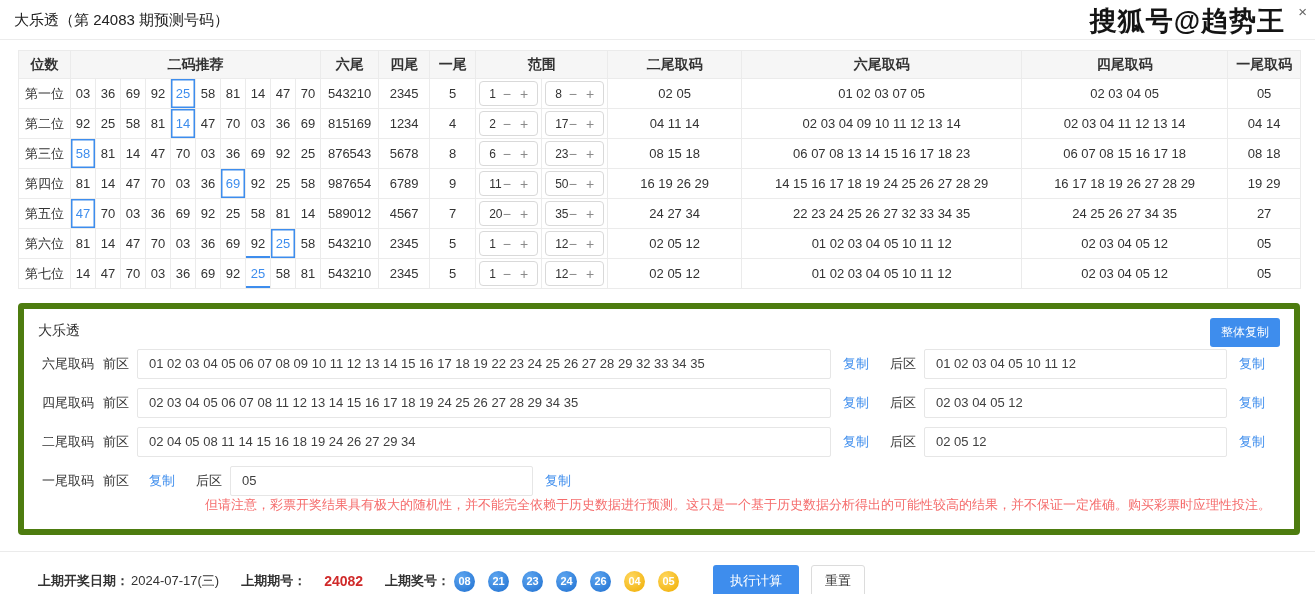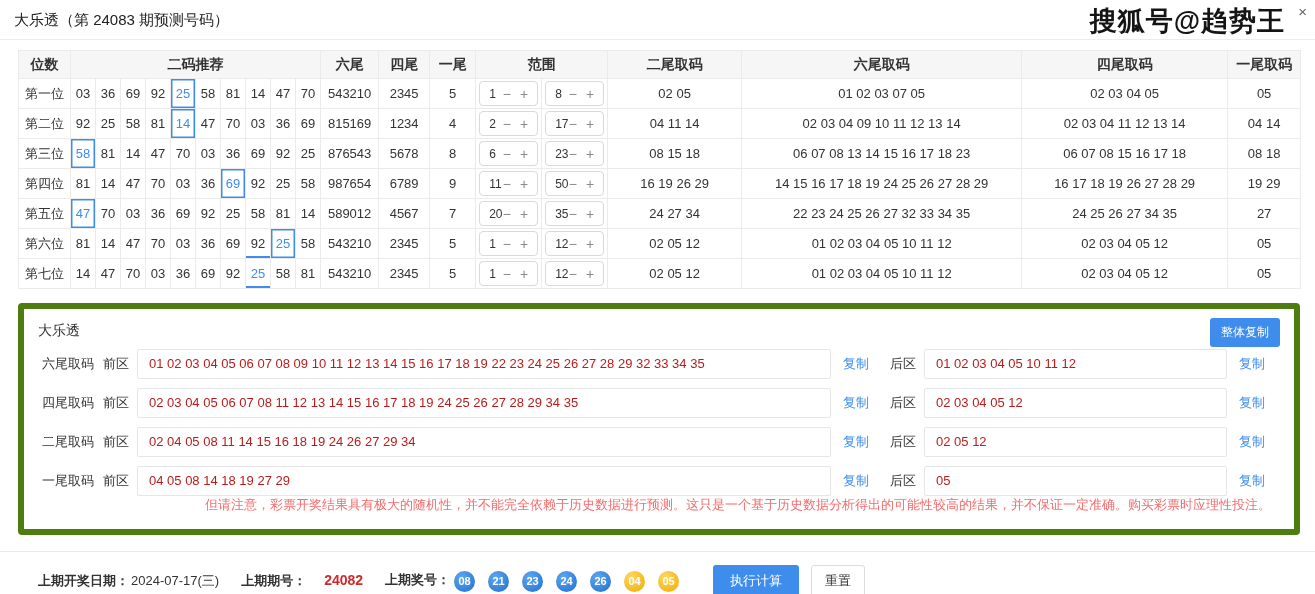--- a/index.html
+++ b/index.html
@@ -33,33 +33,33 @@
   
   .panel { position: relative; margin: 14px 15px 0 18px; border: 6px solid #4d7c0f;
     border-radius: 4px; padding: 13px 23px 15px 14px; }
   .panel-title { font-size: 14px; color: #333; }
   .copy-all-btn { position: absolute; right: 14px; top: 9px; background: #3e8ded; color: #fff;
     font-size: 12px; padding: 6px 11px; border-radius: 3px; border: none; cursor: pointer; }
   .panel-row { display: flex; align-items: center; margin-top: 9px; }
   .panel-row .row-label { font-size: 13px; color: #333; white-space: nowrap; margin-left: 4px; }
   .panel-row .zone-label { font-size: 13px; color: #333; white-space: nowrap; margin: 0 8px 0 9px; }
   .panel-row .code-input { height: 30px; line-height: 28px; border: 1px solid #e6e6e6; border-radius: 2px;
-    background: #fff; font-size: 13px; color: #b91c1c; padding: 0 11px; overflow: hidden; white-space: nowrap; }
+    background: #fff; font-size: 13px; color: #404040; padding: 0 11px; overflow: hidden; white-space: nowrap; }
   .panel-row .front-input { flex: 1 1 auto; }
   .panel-row .rear-input { width: 303px; }
   .copy-link { font-size: 13px; color: #3e8ded; cursor: pointer; white-space: nowrap; margin: 0 12px; }
   .copy-link.last { margin-right: 6px; }
   .warning { margin-left: 4px; font-size: 13px; color: #f56c6c; text-align: right; }
   
   .footer { margin-top: 16px; border-top: 1px solid #ebebeb; padding: 13px 0 0 38px;
     display: flex; align-items: center; }
   .f-label { font-size: 13px; font-weight: bold; color: #333; white-space: nowrap; }
   .f-value { font-size: 13px; color: #333; margin-left: 2px; white-space: nowrap; }
   .f-issue { font-size: 14px; font-weight: bold; color: #d02a2a; margin-left: 18px; }
-  .f-group { display: flex; align-items: flex-start; margin-right: 22px; }
+  .f-group { display: flex; align-items: center; margin-right: 22px; }
   .balls { display: flex; align-items: center; gap: 13px; margin-left: 4px; }
   .ball { width: 21px; height: 21px; border-radius: 50%; display: inline-flex; align-items: center;
     justify-content: center; font-size: 11px; font-weight: bold; color: #fff; }
   .ball.blue { background: radial-gradient(circle at 35% 30%, #5ea6f0, #1e6fd0); }
   .ball.yellow { background: radial-gradient(circle at 35% 30%, #ffd75e, #efא00); }
   .ball.yellow { background: radial-gradient(circle at 35% 30%, #ffd75e, #efac00); }
   .run-btn { margin-left: 30px; background: #3e8ded; color: #fff; border: none; border-radius: 3px;
     font-size: 13px; padding: 7px 17px; cursor: pointer; }
   .reset-btn { margin-left: 12px; background: #fff; color: #333; border: 1px solid #dcdcdc;
     border-radius: 3px; font-size: 13px; padding: 6px 13px; cursor: pointer; }
@@ -379,21 +379,20 @@
         <span class="zone-label">前区</span>
         <div class="code-input front-input">02 04 05 08 11 14 15 16 18 19 24 26 27 29 34</div>
         <span class="copy-link">复制</span>
         <span class="zone-label">后区</span>
         <div class="code-input rear-input">02 05 12</div>
         <span class="copy-link last">复制</span>
       </div>
       <div class="panel-row">
         <span class="row-label">一尾取码</span>
         <span class="zone-label">前区</span>
-        <div class="code-input front-input">04 05 08 14 18 19 27 29</div>
         <span class="copy-link">复制</span>
         <span class="zone-label">后区</span>
         <div class="code-input rear-input">05</div>
         <span class="copy-link last">复制</span>
       </div>
     </div>
   <div class="warning">但请注意，彩票开奖结果具有极大的随机性，并不能完全依赖于历史数据进行预测。这只是一个基于历史数据分析得出的可能性较高的结果，并不保证一定准确。购买彩票时应理性投注。</div>
 </div>
 
 <div class="footer">

